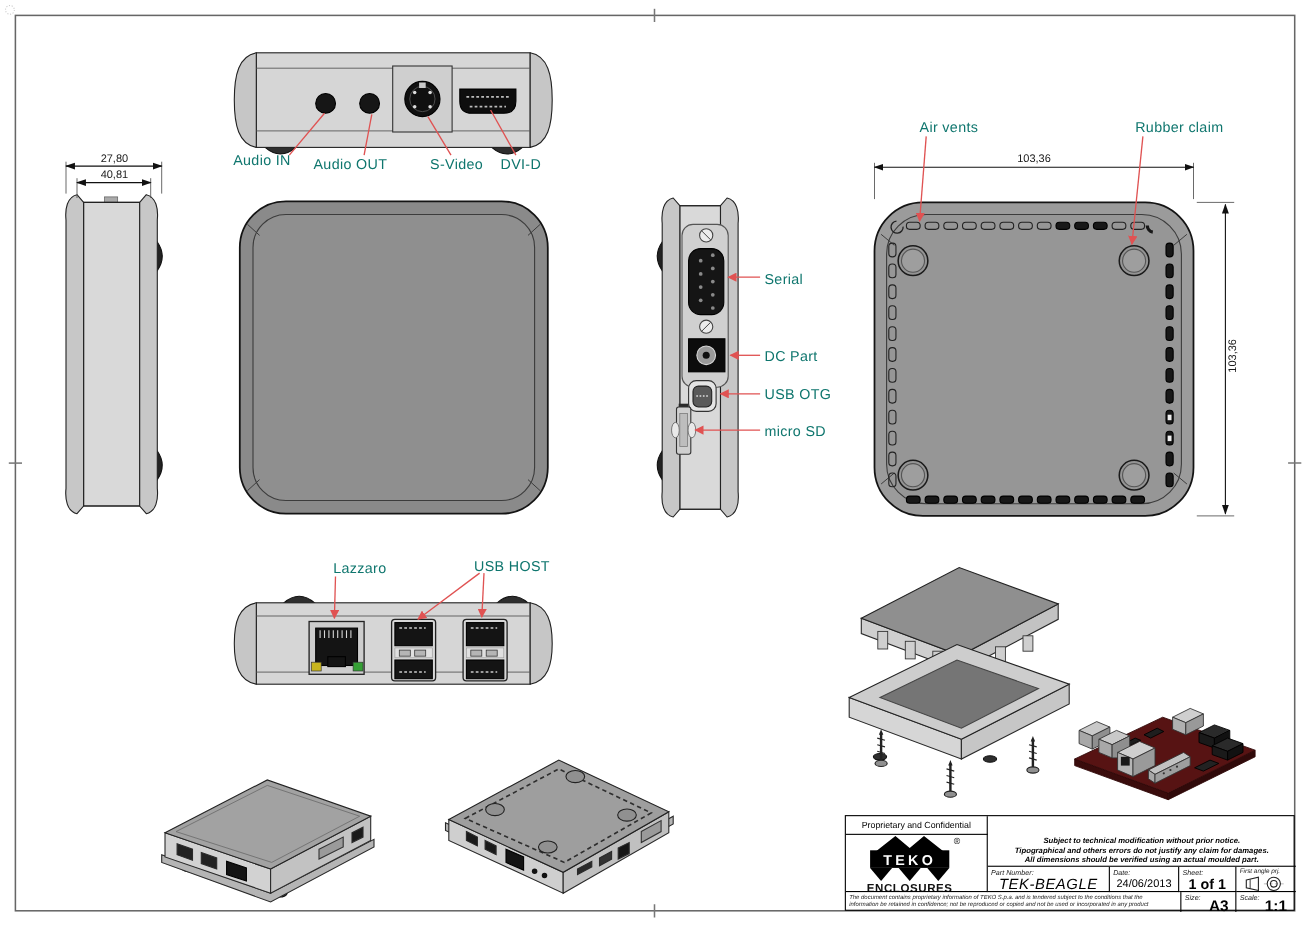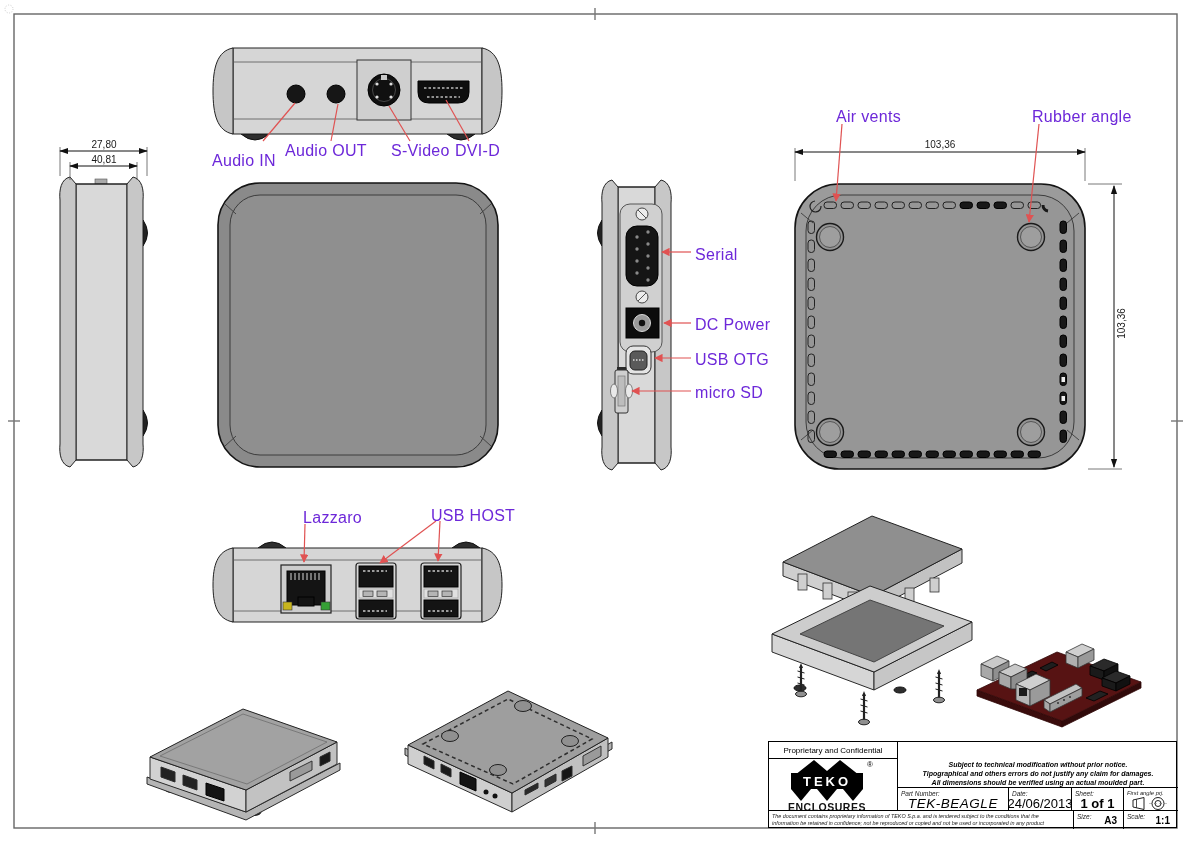--- a/index.html
+++ b/index.html
@@ -1,36 +1,36 @@
 <!DOCTYPE html>
 <html><head>
 <meta charset="utf-8">
 <style>
   html,body{margin:0;padding:0;background:#fff;}
   #page{position:relative;width:1191px;height:842px;background:#fff;overflow:hidden;
         font-family:"Liberation Sans",sans-serif;}
-  .lbl{position:absolute;font-size:16px;color:#6d28d9;white-space:nowrap;letter-spacing:.3px;}
+  .lbl{position:absolute;font-size:13px;color:#0f766e;white-space:nowrap;letter-spacing:.3px;}
   .dim{position:absolute;font-size:10px;color:#1a1a1a;text-align:center;white-space:nowrap;}
   .dim.vert{transform:rotate(-90deg);transform-origin:center center;}
   
   #tblock{position:absolute;left:768px;top:741px;width:409px;height:87px;box-sizing:border-box;
           border:1.4px solid #000;font-family:"Liberation Sans",sans-serif;color:#000;}
   .tb-cell{position:absolute;box-sizing:border-box;border-right:1px solid #000;border-bottom:1px solid #000;
            overflow:hidden;}
   .tb-center{display:flex;align-items:center;justify-content:center;text-align:center;}
   .tb-label{position:absolute;left:3px;top:2px;font-size:6.5px;font-style:italic;color:#222;}
   .tb-conf{font-size:8px;}
   .tb-company{font-size:8px;white-space:nowrap;}
   .tb-company b{font-size:8.5px;}
   .tb-notice{font-size:7px;font-style:italic;font-weight:bold;line-height:9px;text-align:center;}
   .tb-part{font-size:13.5px;letter-spacing:.5px;font-style:italic;}
-  .tb-date{font-size:13px;}
+  .tb-date{font-size:10px;}
   .tb-sheet{font-size:13px;font-weight:bold;}
   .tb-fine{font-size:5.4px;font-style:italic;line-height:7px;padding:2px 3px;color:#222;}
-  .tb-big{font-size:10px;font-weight:bold;}
+  .tb-big{font-size:14px;font-weight:bold;}
 </style>
 </head>
 <body>
 
 <div id="page">
 
 <svg id="art" width="1191" height="842" viewBox="0 0 1191 842">
   <defs>
     <marker id="mRed" viewBox="0 0 10 10" refX="9" refY="5" markerWidth="7" markerHeight="7" orient="auto">
       <path d="M0,0 L10,5 L0,10 Z" fill="#e05252"></path>
@@ -422,30 +422,30 @@
       <path d="M1104,671 L1118,664 L1118,673 L1104,680 Z" fill="#111"></path>
       <path d="M1102,678 L1116,671 L1130,676 L1116,683 Z" fill="#2a2a2a"></path>
       <path d="M1102,678 L1116,683 L1116,691 L1102,686 Z" fill="#1a1a1a"></path>
       <path d="M1116,683 L1130,676 L1130,684 L1116,691 Z" fill="#111"></path>
       <path d="M1086,698 L1100,691 L1108,694 L1094,701 Z" fill="#222"></path>
     </g>
   </g>
 </svg>
 
   
-  <span class="lbl" style="left:212px;top:152px">Audio IN</span>
+  <span class="lbl" style="left:212px;top:138px">Audio IN</span>
   <span class="lbl" style="left:285px;top:142px">Audio OUT</span>
   <span class="lbl" style="left:391px;top:142px">S-Video</span>
   <span class="lbl" style="left:455px;top:142px">DVI-D</span>
   <span class="lbl" style="left:695px;top:246px">Serial</span>
-  <span class="lbl" style="left:695px;top:316px">DC Power</span>
+  <span class="lbl" style="left:695px;top:316px">DC Part</span>
   <span class="lbl" style="left:695px;top:351px">USB OTG</span>
   <span class="lbl" style="left:695px;top:384px">micro SD</span>
   <span class="lbl" style="left:836px;top:108px">Air vents</span>
-  <span class="lbl" style="left:1032px;top:108px">Rubber angle</span>
+  <span class="lbl" style="left:1032px;top:108px">Rubber claim</span>
   <span class="lbl" style="left:303px;top:509px">Lazzaro</span>
   <span class="lbl" style="left:431px;top:507px">USB HOST</span>
 
   
   <span class="dim" style="left:58px;top:139px;width:92px">27,80</span>
   <span class="dim" style="left:62px;top:154px;width:84px">40,81</span>
   <span class="dim" style="left:895px;top:139px;width:90px">103,36</span>
   <span class="dim vert" style="left:1098px;top:318px;width:46px">103,36</span>
 
   

